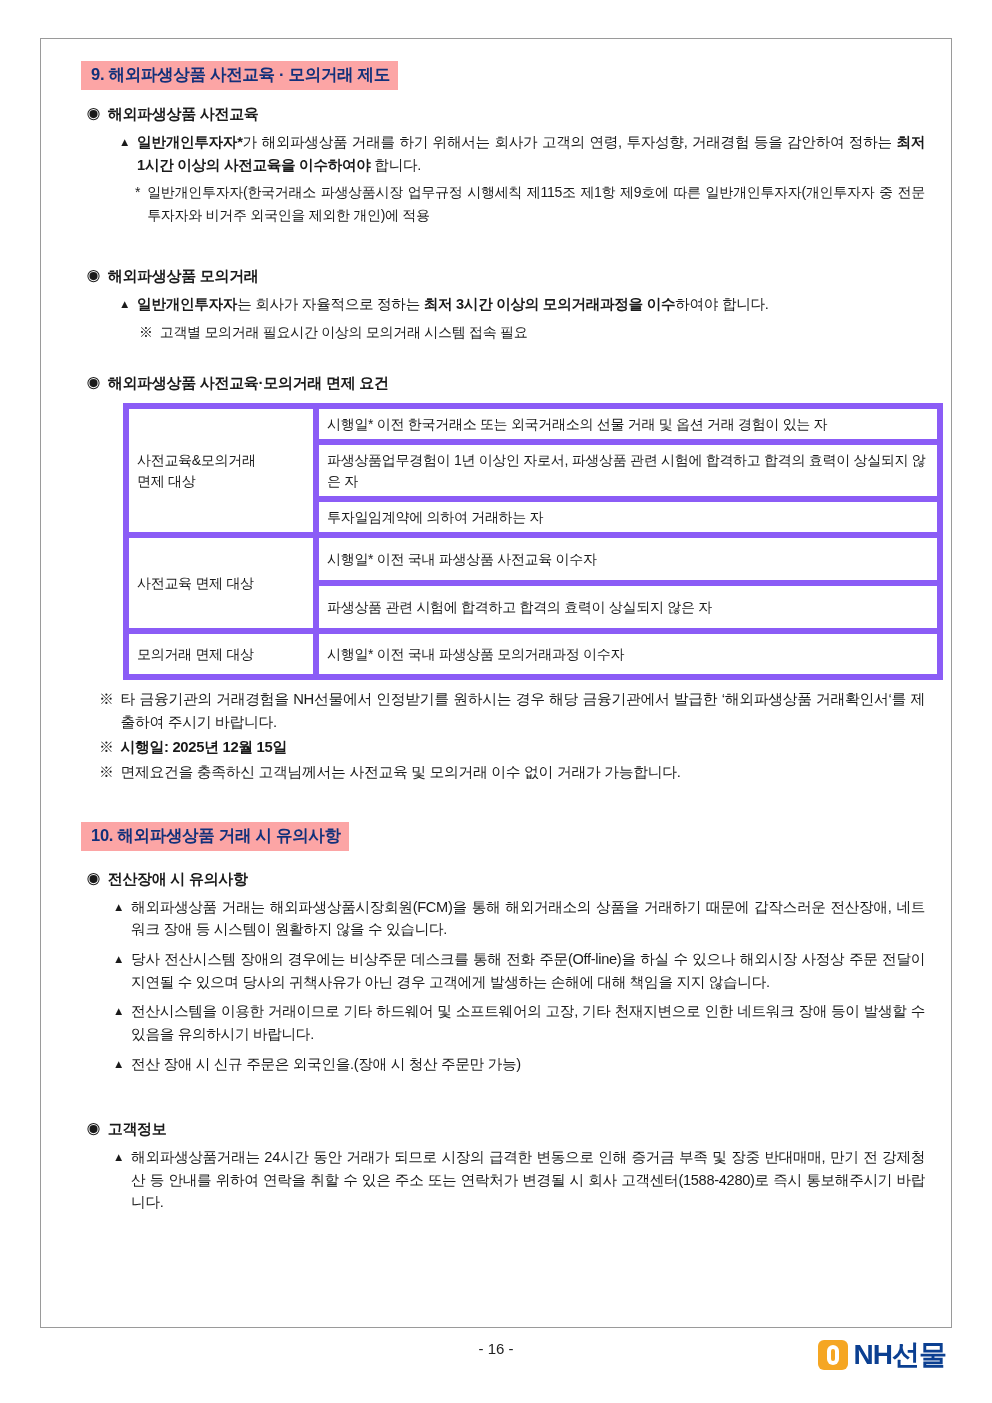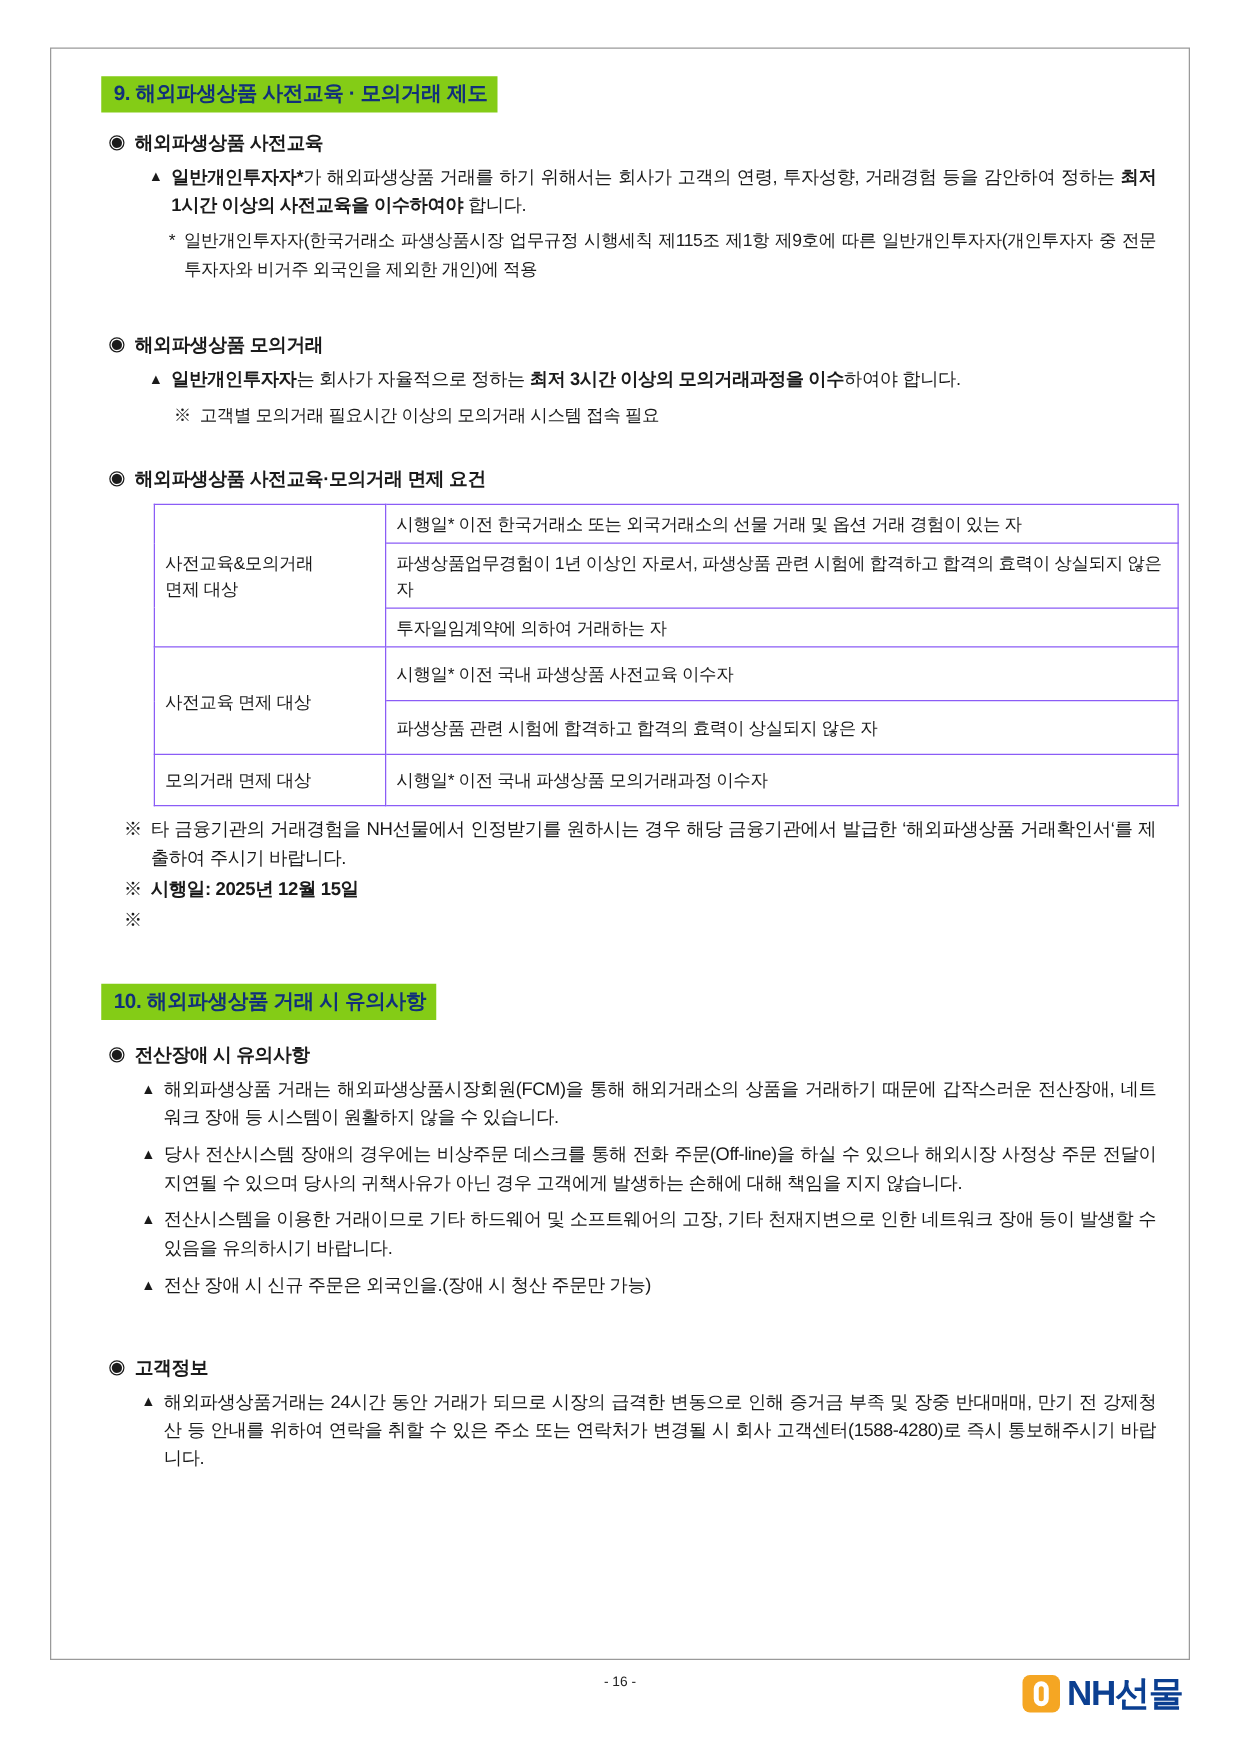--- a/index.html
+++ b/index.html
@@ -22,21 +22,21 @@
     height: 1290px;
     border: 1px solid #9a9a9a;
     box-sizing: border-box;
     padding: 22px 26px 10px 26px;
   }
   .section-title {
     display: inline-block;
     font-size: 16.5px;
     font-weight: bold;
     color: #11307a;
-    background: #84cc16;
+    background: #fca5a5;
     padding: 3px 8px 4px 10px;
     letter-spacing: -0.3px;
   }
   .section-title-wrap {
     margin-left: 14px;
   }
   .lvl1 {
     margin-top: 14px;
     margin-left: 20px;
     font-size: 15px;
@@ -74,21 +74,21 @@
   .note .body { text-align: justify; }
   table.tbl {
     margin-top: 10px;
     margin-left: 56px;
     border-collapse: collapse;
     width: 820px;
     font-size: 14px;
     letter-spacing: -0.3px;
   }
   table.tbl td {
-    border: 1px solid #8b5cf6;
+    border: 6px solid #8b5cf6;
     padding: 5px 8px;
     vertical-align: middle;
     line-height: 1.45;
   }
   td.label {
     width: 168px;
     text-align: left;
   }
   .after-table {
     margin-top: 8px;
@@ -102,21 +102,21 @@
   }
   .after-table .body { text-align: justify; }
   .gap-lg { height: 26px; }
   .gap-md { height: 16px; }
   .footer-page {
     position: absolute;
     left: 0;
     top: 1340px;
     width: 992px;
     text-align: center;
-    font-size: 11px;
+    font-size: 15px;
     color: #222;
   }
   .logo {
     position: absolute;
     right: 46px;
     top: 1336px;
     display: flex;
     align-items: center;
     gap: 6px;
   }
@@ -232,20 +232,21 @@
   <div class="after-table">
     <span class="marker">※</span>
     <span class="body">타 금융기관의 거래경험을 NH선물에서 인정받기를 원하시는 경우 해당 금융기관에서 발급한 ‘해외파생상품 거래확인서‘를 제출하여 주시기 바랍니다.</span>
   </div>
   <div class="after-table" style="margin-top:2px;">
     <span class="marker">※</span>
     <span class="body b">시행일: 2025년 12월 15일</span>
   </div>
   <div class="after-table" style="margin-top:2px;">
     <span class="marker">※</span>
+    <span class="body">면제요건을 충족하신 고객님께서는 사전교육 및 모의거래 이수 없이 거래가 가능합니다.</span>
   </div>
 
   <div style="height:38px;"></div>
 
   <div class="section-title-wrap">
     <span class="section-title">10. 해외파생상품 거래 시 유의사항</span>
   </div>
 
   <div class="lvl1" style="margin-top:18px;">
     <span class="marker">◉</span>

